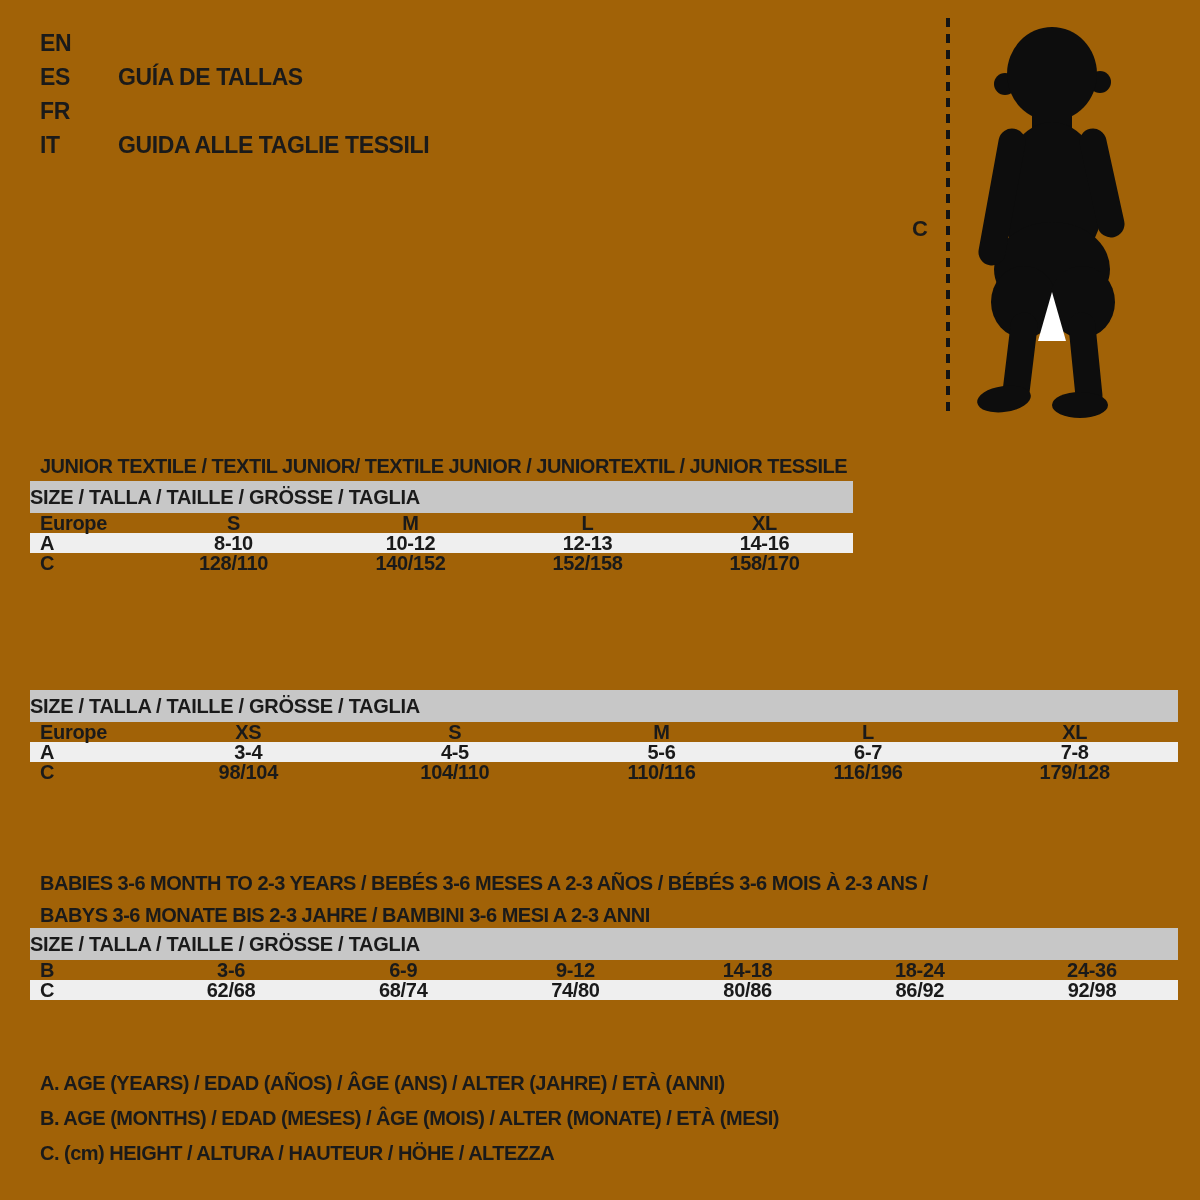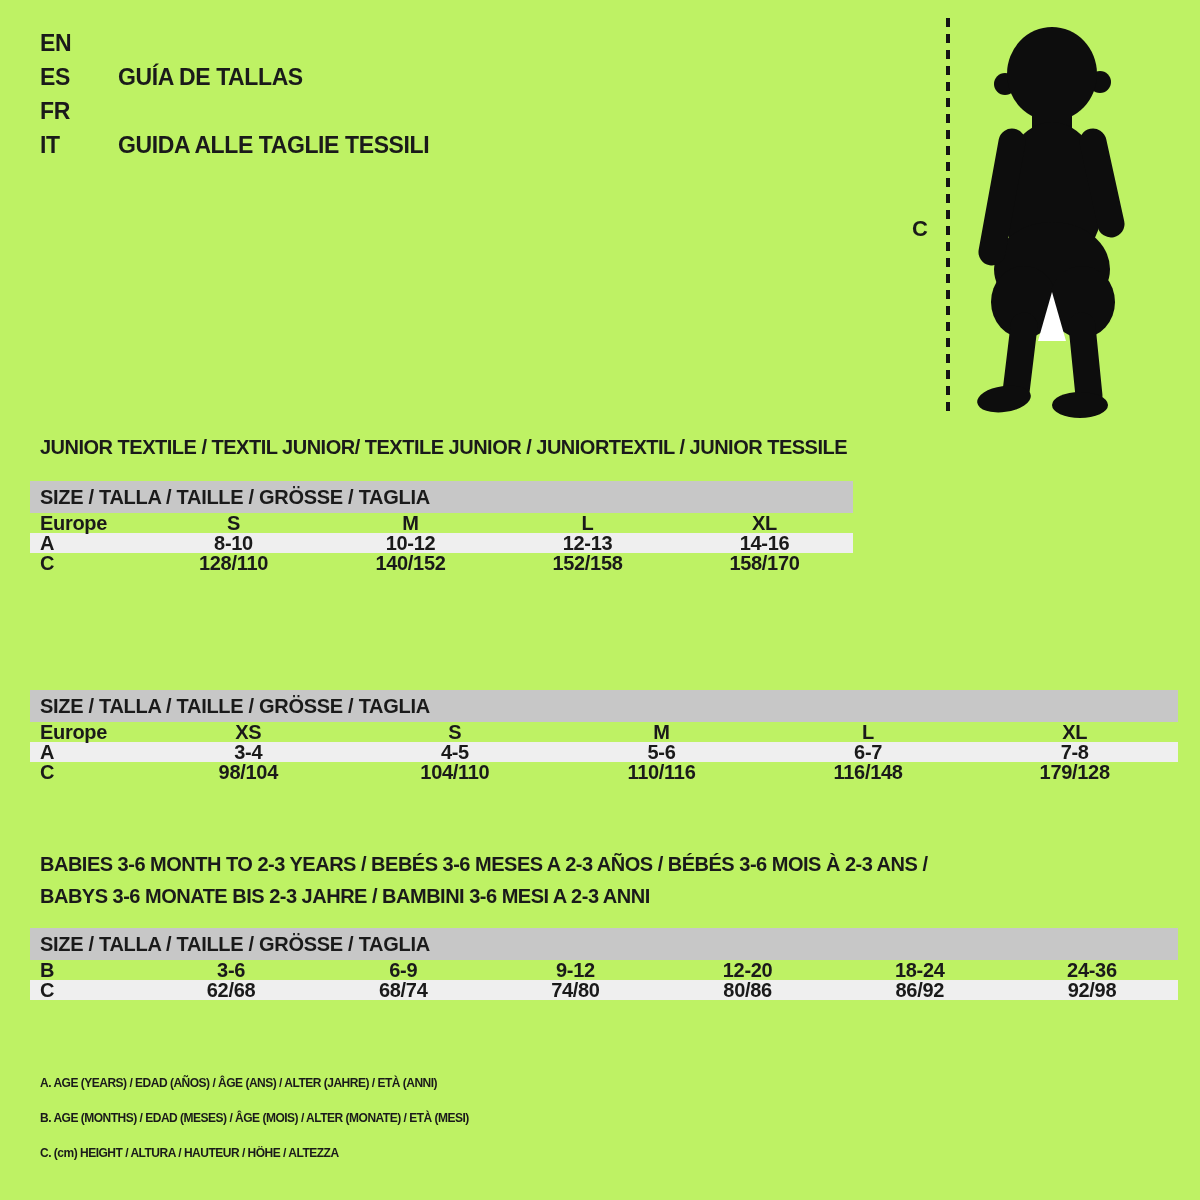--- a/index.html
+++ b/index.html
@@ -1,42 +1,42 @@
 <!DOCTYPE html>
 <html><head>
 <meta charset="utf-8">
 <style>
   html,body{margin:0;padding:0;background:#fff;}
   .page{
-    position:relative;width:1200px;height:1200px;background:#bef264;
+    position:relative;width:1200px;height:1200px;background:#a16207;
     font-family:"Liberation Sans",sans-serif;font-weight:700;color:#1a1a1a;
     overflow:hidden;font-stretch:condensed;
   }
   
   .lang{position:absolute;left:40px;top:26px;font-size:23px;line-height:34px;letter-spacing:-0.4px;}
   .lang-row{display:flex;}
   .lang-code{width:78px;}
   
   .dash-line{position:absolute;left:946px;top:18px;width:4px;height:397px;
     background:repeating-linear-gradient(to bottom,#141414 0 9px,transparent 9px 16px);}
   .c-label{position:absolute;left:912px;top:216px;font-size:22px;}
   .sil{position:absolute;left:962px;top:14px;}
   
-  .sec-title{position:absolute;left:40px;font-size:20px;letter-spacing:-0.5px;white-space:nowrap;}
+  .sec-title{position:absolute;left:40px;font-size:20px;letter-spacing:-0.5px;white-space:nowrap;margin-top:19px;}
   .sec-title .sub{font-size:13px;vertical-align:-3px;}
   
   .stable{position:absolute;left:30px;font-size:20px;letter-spacing:-0.3px;}
   .band{height:32px;background:#c7c7c7;display:flex;align-items:center;
-    padding-left:10px;box-sizing:border-box;}
+    box-sizing:border-box;}
   .trow{display:flex;align-items:center;height:20px;}
   .shaded{background:#efefef;}
   .lab{width:115px;padding-left:10px;box-sizing:border-box;}
   .cell{flex:1;text-align:center;}
   
-  .legend{position:absolute;left:40px;top:1066px;font-size:12px;line-height:35px;letter-spacing:-0.5px;}
+  .legend{position:absolute;left:40px;top:1066px;font-size:20px;line-height:35px;letter-spacing:-0.5px;}
 </style>
 </head>
 <body>
 
 <div class="page">
 
   <div class="lang">
     <div class="lang-row">
       <span class="lang-code">EN</span>
     </div>
@@ -117,37 +117,37 @@
       <span class="cell">4-5</span>
       <span class="cell">5-6</span>
       <span class="cell">6-7</span>
       <span class="cell">7-8</span>
     </div>
     <div class="trow">
       <span class="lab">C</span>
       <span class="cell">98/104</span>
       <span class="cell">104/110</span>
       <span class="cell">110/116</span>
-      <span class="cell">116/148</span>
+      <span class="cell">116/196</span>
       <span class="cell">179/128</span>
     </div>
   </div>
 
   <div class="sec-title" style="top:848px;line-height:32px">
     <div>BABIES 3-6 MONTH TO 2-3 YEARS / BEBÉS 3-6 MESES A 2-3 AÑOS / BÉBÉS 3-6 MOIS À 2-3 ANS /</div>
     <div>BABYS 3-6 MONATE BIS 2-3 JAHRE / BAMBINI 3-6 MESI A 2-3 ANNI</div>
   </div>
   <div class="stable" style="top:928px;width:1148px">
     <div class="band">SIZE / TALLA / TAILLE / GRÖSSE / TAGLIA</div>
     <div class="trow">
       <span class="lab">B</span>
       <span class="cell">3-6</span>
       <span class="cell">6-9</span>
       <span class="cell">9-12</span>
-      <span class="cell">12-20</span>
+      <span class="cell">14-18</span>
       <span class="cell">18-24</span>
       <span class="cell">24-36</span>
     </div>
     <div class="trow shaded">
       <span class="lab">C</span>
       <span class="cell">62/68</span>
       <span class="cell">68/74</span>
       <span class="cell">74/80</span>
       <span class="cell">80/86</span>
       <span class="cell">86/92</span>

